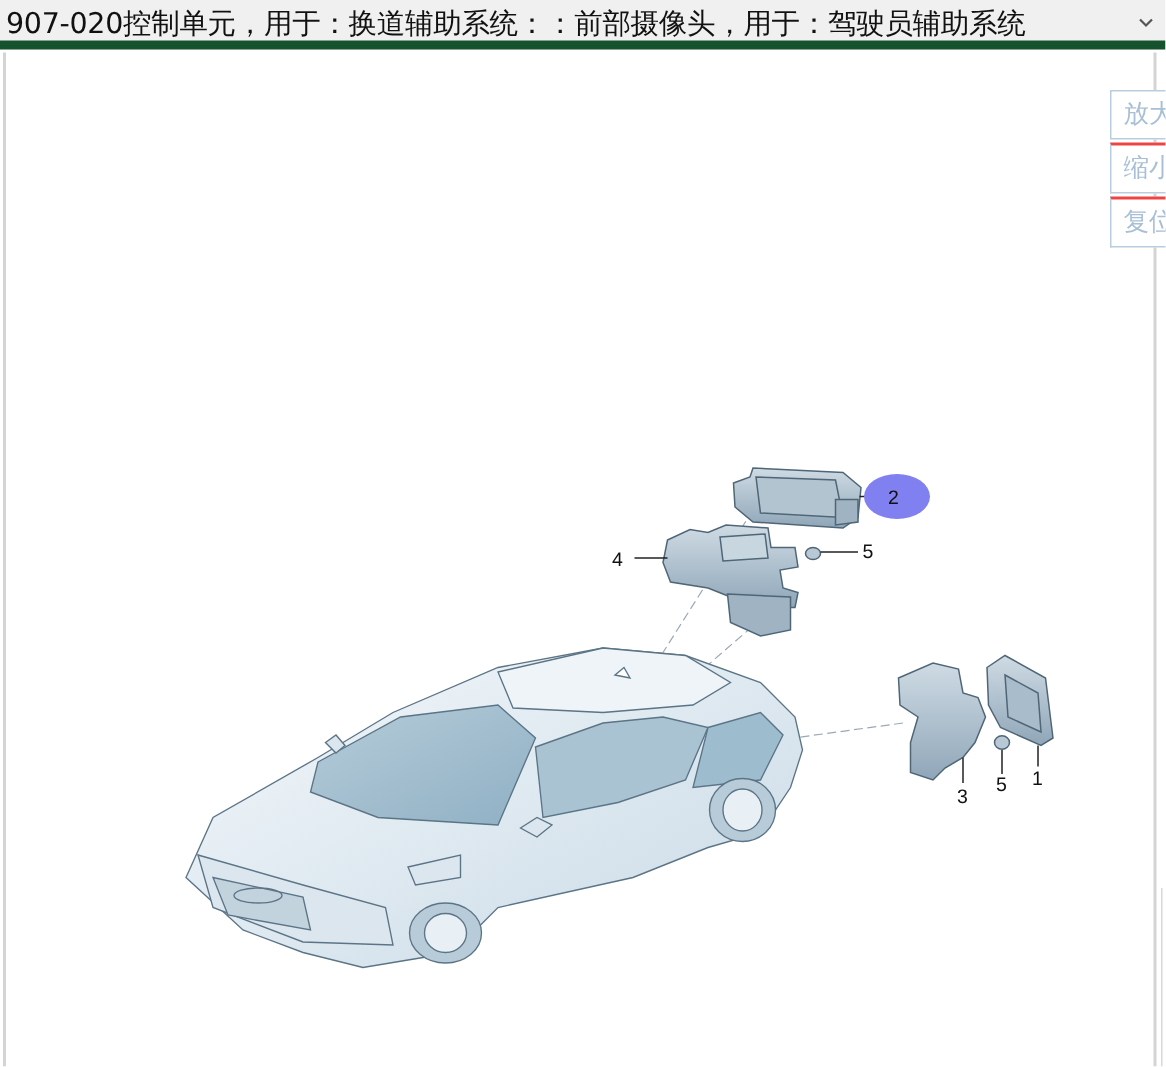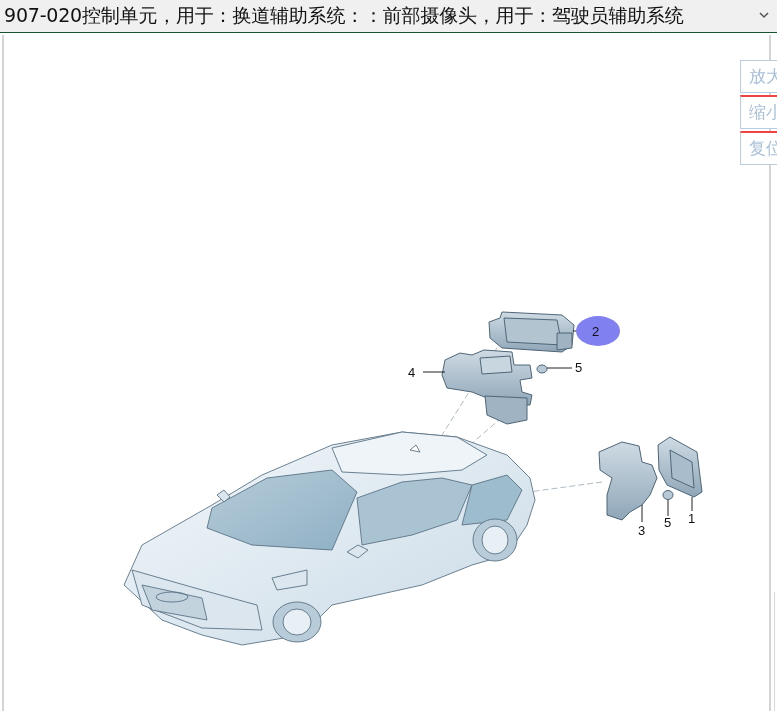--- a/index.html
+++ b/index.html
@@ -2,21 +2,21 @@
 <html><head>
 <meta charset="utf-8">
 <style>
   html, body { margin:0; padding:0; }
   body {
     width:777px; height:711px; overflow:hidden; background:#ffffff;
     font-family:"DejaVu Sans","Liberation Sans",sans-serif; position:relative;
   }
   .title-select {
     position:absolute; left:0; top:0; width:777px; height:33px;
-    background:#f0f0f0; border-bottom:1px solid #14532d; box-sizing:border-box;padding-left:28px;
+    background:#f0f0f0; border-bottom:6px solid #14532d; box-sizing:border-box;padding-left:28px;
   }
   .title-text {
     position:absolute; left:4px; top:3px; font-size:19px; color:#111;
     white-space:nowrap; letter-spacing:-0.2px;
   }
   .chev {
     position:absolute; right:6px; top:6px; width:14px; height:18px;
   }
   .viewer {
     position:absolute; left:2px; top:35px; width:769px; height:676px;

